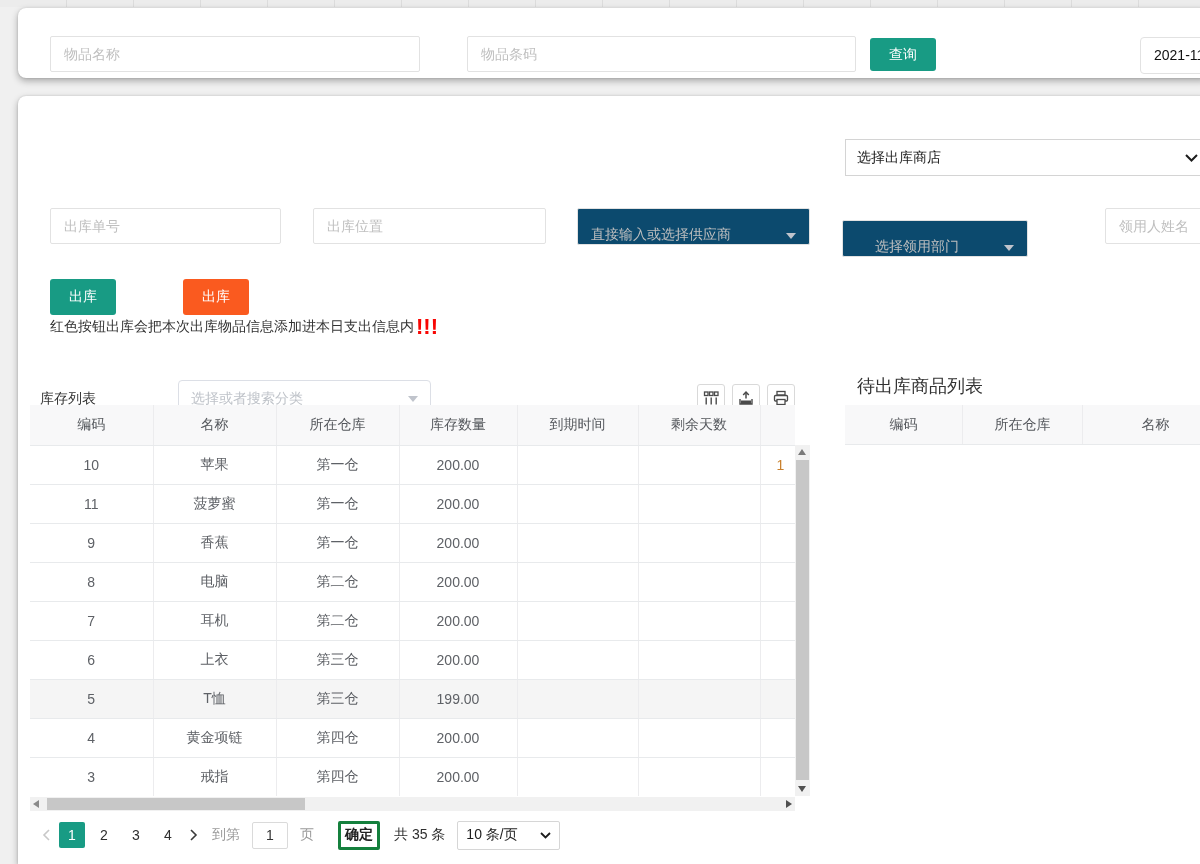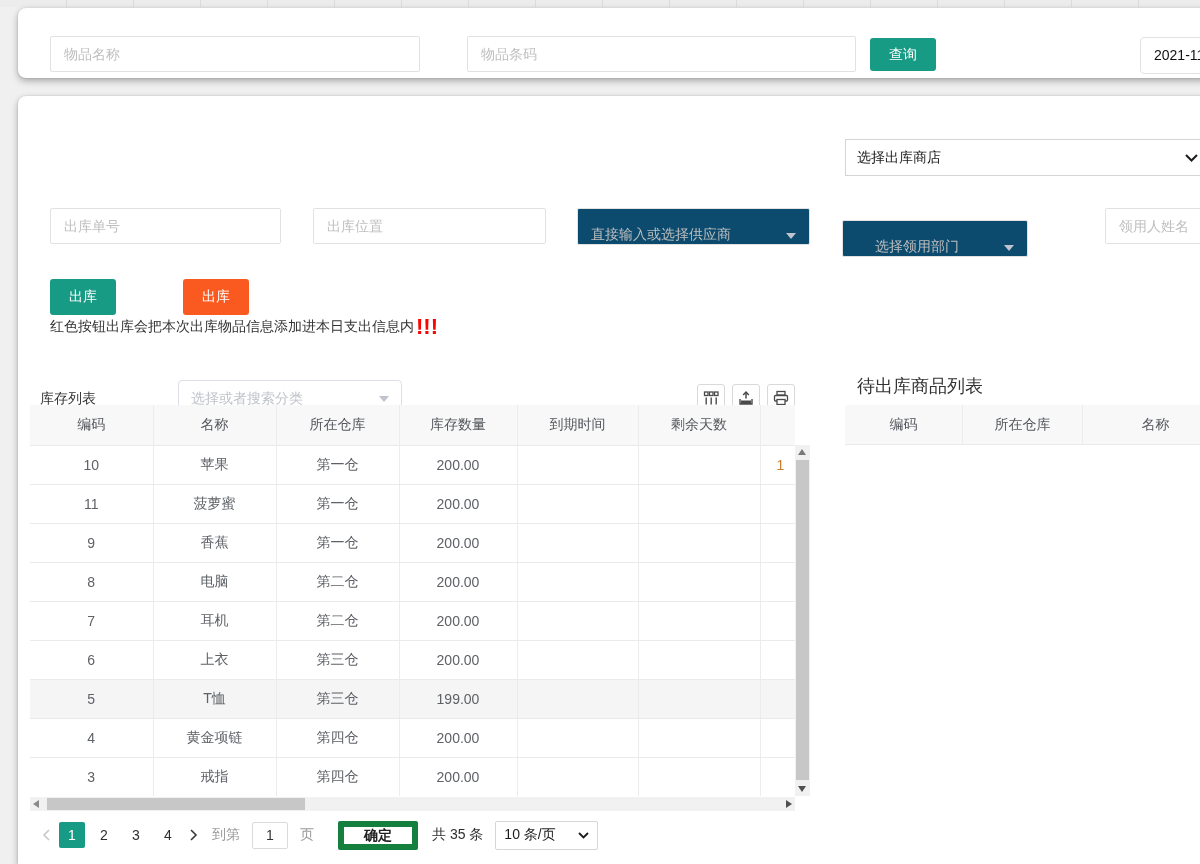--- a/index.html
+++ b/index.html
@@ -64,21 +64,21 @@
   #out-red   { left:165px; top:183px; width:66px; height:36px; background:#fa5a1f; }
 
   #notice { position:absolute; left:32px; top:222px; font-size:14px; color:#333;
     display:flex; align-items:flex-start; white-space:nowrap; }
   #notice .marks { color:#f80603; font-size:22px; font-weight:bold; line-height:18px; margin-left:2px; }
 
   
   #inv { position:absolute; left:12px; top:264px; width:780px; height:500px; }
   .inv-toolbar { position:absolute; left:0; top:16px; width:780px; height:45px; }
   .inv-title { position:absolute; left:10px; top:14px; font-size:14px; color:#333; }
-  #cat-select { position:absolute; left:148px; top:4px; width:224px; height:37px;
+  #cat-select { position:absolute; left:148px; top:4px; width:253px; height:37px;
     border:1px solid #dcdfe6; border-radius:4px; background:#fff; display:flex;
     align-items:center; justify-content:space-between; padding:0 12px; font-size:14px;
     color:#bfc3c9; cursor:pointer; }
   .iconbtn { position:absolute; top:8px; width:28px; height:28px; border:1px solid #d9d9d9;
     border-radius:3px; background:#fff; display:flex; align-items:center; justify-content:center;
     cursor:pointer; }
   #btn-custom { left:667px; } #btn-export { left:702px; } #btn-print { left:737px; }
 
   .tbl-wrap { position:absolute; left:0; top:45px; width:765px; height:391px; overflow:hidden; }
   table { border-collapse:collapse; table-layout:fixed; width:860px; }
@@ -106,22 +106,22 @@
   .pager { position:absolute; left:6px; top:455px; width:774px; height:40px;
     display:flex; align-items:center; font-size:14px; }
   .pg-arrow { width:20px; display:flex; justify-content:center; cursor:pointer; }
   .pg-num { min-width:26px; height:26px; line-height:26px; text-align:center; margin:0 3px;
     border-radius:2px; color:#2e2e2e; cursor:pointer; }
   .pg-num.active { background:#189b84; color:#fff; }
   .pg-label { color:#9a9a9a; margin:0 8px; }
   .pg-input { width:36px; height:27px; border:1px solid #dadada; border-radius:2px;
     text-align:center; font-size:14px; color:#333; outline:none; margin:0 4px;
     font-family:"Liberation Sans",sans-serif; }
-  .pg-confirm { height:29px; padding:0 20px; margin-left:16px; background:#fff;
-    border:6px solid #15803d; border-radius:2px; font-size:14px; font-weight:bold;
+  .pg-confirm { height:29px; padding:0 4px; margin-left:16px; background:#fff;
+    border:3px solid #15803d; border-radius:2px; font-size:14px; font-weight:bold;
     color:#222; cursor:pointer; font-family:Liberation Serif, serif; }
   .pg-total { margin-left:14px; color:#2e2e2e; }
   .pg-size { height:29px; margin-left:12px; border:1px solid #d6d6d6; border-radius:2px;
     background:#fff; display:flex; align-items:center; padding:0 8px; color:#1c1c1c;
     cursor:pointer; }
   .pg-size span { margin-right:22px; }
 
   
   #pending { position:absolute; left:827px; top:264px; width:383px; height:500px; }
   .p-title { position:absolute; left:12px; top:14px; font-size:18px; color:#333; }

